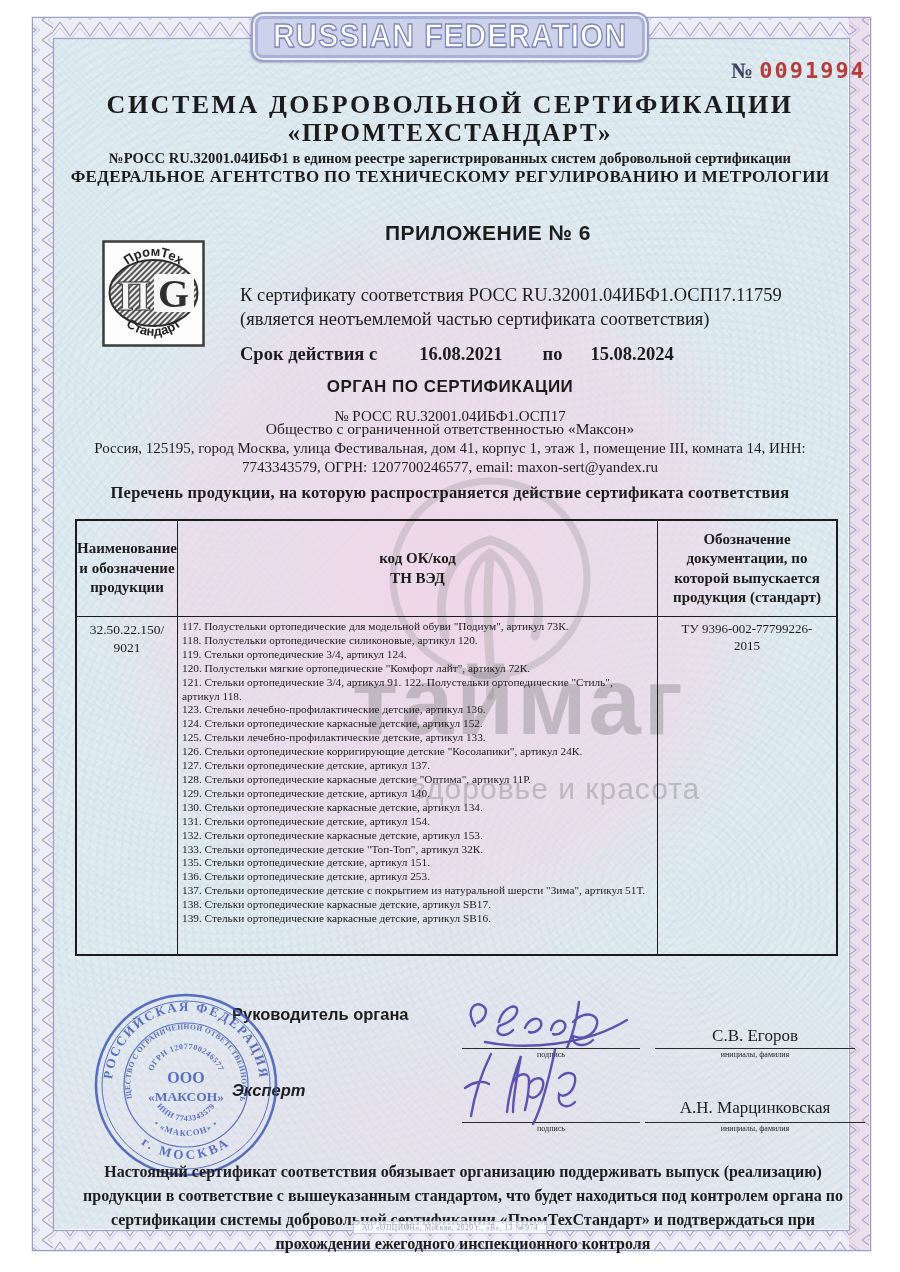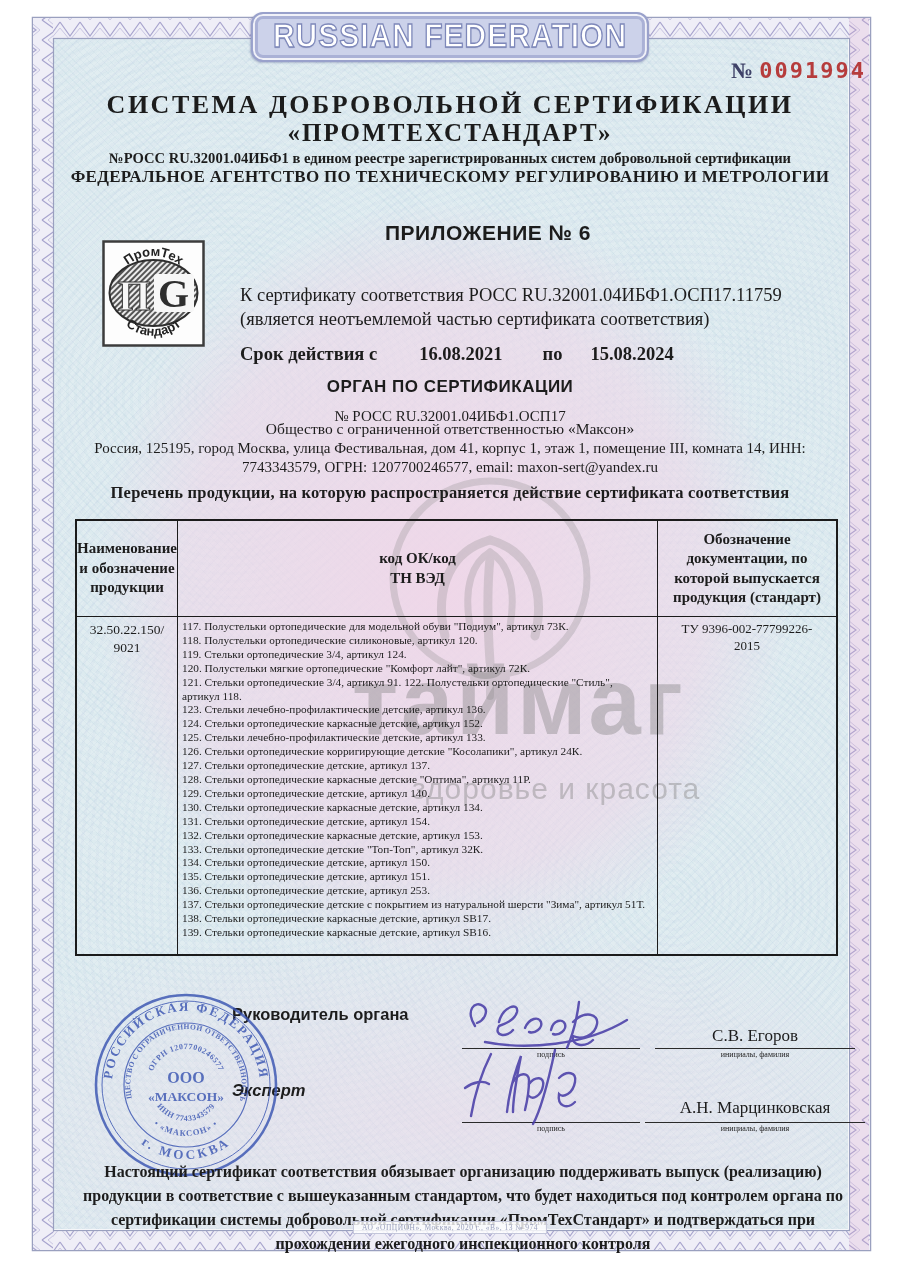--- a/index.html
+++ b/index.html
@@ -202,21 +202,20 @@
         <div class="item-line">124. Стельки ортопедические каркасные детские, артикул 152.</div>
         <div class="item-line">125. Стельки лечебно-профилактические детские, артикул 133.</div>
         <div class="item-line">126. Стельки ортопедические корригирующие детские "Косолапики", артикул 24К.</div>
         <div class="item-line">127. Стельки ортопедические детские, артикул 137.</div>
         <div class="item-line">128. Стельки ортопедические каркасные детские "Оптима", артикул 11Р.</div>
         <div class="item-line">129. Стельки ортопедические детские, артикул 140.</div>
         <div class="item-line">130. Стельки ортопедические каркасные детские, артикул 134.</div>
         <div class="item-line">131. Стельки ортопедические детские, артикул 154.</div>
         <div class="item-line">132. Стельки ортопедические каркасные детские, артикул 153.</div>
         <div class="item-line">133. Стельки ортопедические детские "Топ-Топ", артикул 32К.</div>
-        <div class="item-line">134. Стельки ортопедические детские, артикул 150.</div>
         <div class="item-line">135. Стельки ортопедические детские, артикул 151.</div>
         <div class="item-line">136. Стельки ортопедические детские, артикул 253.</div>
         <div class="item-line">137. Стельки ортопедические детские с покрытием из натуральной шерсти "Зима", артикул 51Т.</div>
         <div class="item-line">138. Стельки ортопедические каркасные детские, артикул SB17.</div>
         <div class="item-line">139. Стельки ортопедические каркасные детские, артикул SB16.</div>
       </div>
     <div class="cell td3">
       <div>ТУ 9396-002-77799226-</div>
       <div>2015</div>
     </div>

